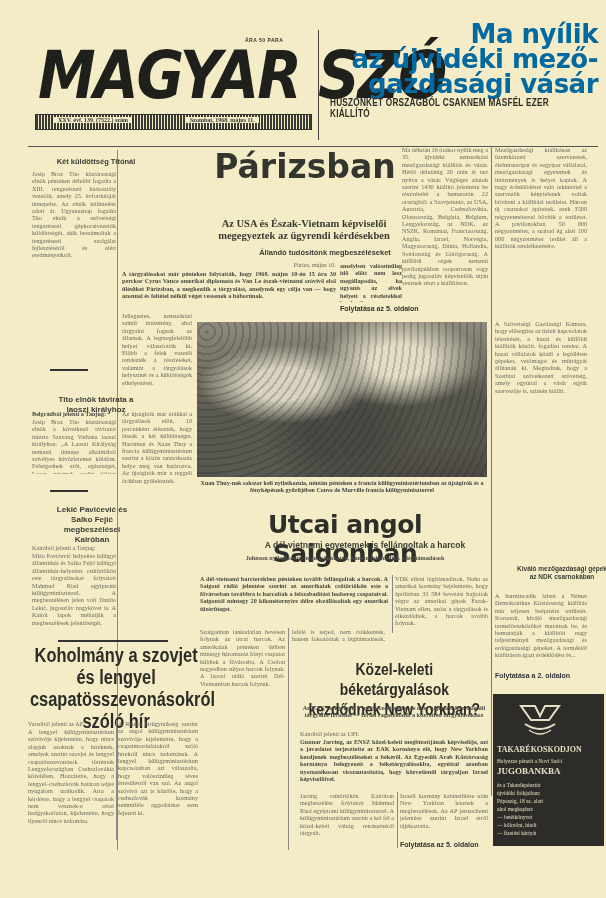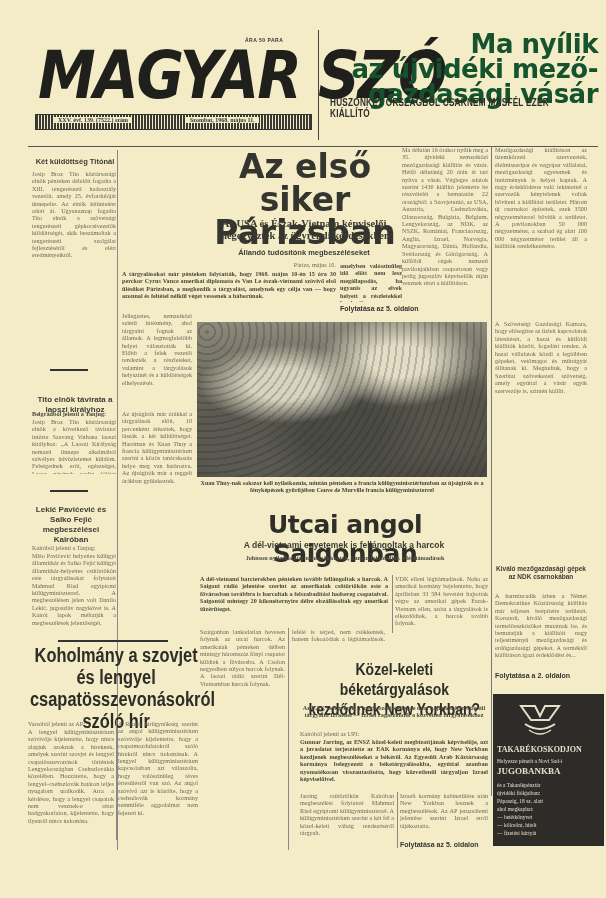--- a/index.html
+++ b/index.html
@@ -6,26 +6,26 @@
   body { width:606px; height:898px; background:#f3ecc6; position:relative; overflow:hidden; font-family:"DejaVu Serif", serif; color:#2b2a24; }
   .abs { position:absolute; }
   .txt { font-family:"Liberation Serif", serif; font-size:6.2px; line-height:7.4px; color:#6b6a5c; text-align:justify; overflow:hidden; }
   .bold-txt { font-weight:bold; color:#4a4a40; }
   .price { left:245px; top:37px; font-size:5px; font-weight:bold; letter-spacing:0.5px; color:#333; font-family:"Liberation Sans",sans-serif; }
   .mast { left:38px; top:42px; font-family:"DejaVu Sans", sans-serif; font-weight:bold; font-style:italic; font-size:58px; line-height:58px; letter-spacing:-2px; color:#1f1f1c; transform:scaleY(1.15); transform-origin:left top; }
   .dotbar { left:35px; top:114px; width:275px; height:14px; background:repeating-linear-gradient(90deg,#3a3a34 0 2px,#f3ecc6 2px 3px), #3a3a34; border:1px solid #333; }
   .dotbar .lbl { position:absolute; top:2px; background:#f3ecc6; font-size:6px; padding:0 4px; font-family:"Liberation Serif",serif; color:#333; font-weight:bold; }
   .vdiv { width:1px; background:#444; }
   .hdiv { height:1px; background:#555; }
-  .fair-head { left:318px; top:32px; width:280px; font-family:"DejaVu Sans",sans-serif; font-weight:bold; font-size:26px; line-height:25px; color:#14532d; text-align:right; letter-spacing:-0.5px; }
+  .fair-head { left:318px; top:22px; width:280px; font-family:"DejaVu Sans",sans-serif; font-weight:bold; font-size:26px; line-height:25px; color:#0369a1; text-align:right; letter-spacing:-0.5px; }
   .fair-sub { left:330px; top:97px; font-family:"Liberation Sans",sans-serif; font-weight:bold; font-size:8.5px; color:#333; letter-spacing:0.3px; }
   .h-sans-cond { font-family:"Liberation Sans",sans-serif; font-weight:bold; color:#2d2d28; transform:scaleX(0.82); transform-origin:left top; }
   .main-head { left:200px; top:150px; width:210px; text-align:center; font-family:"DejaVu Sans",sans-serif; font-weight:bold; font-size:33px; line-height:33px; color:#35352f; }
   .main-sub { left:196px; top:218px; width:216px; text-align:center; font-family:"Liberation Serif",serif; font-weight:bold; font-size:10.5px; line-height:12px; color:#3a3a33; }
-  .kicker { font-family:"Liberation Sans",sans-serif; font-weight:bold; font-size:7.5px; color:#3d3d36; }
+  .kicker { font-family:"Liberation Sans",sans-serif; font-weight:bold; font-size:7.5px; color:#3d3d36;margin-left:21px; }
   .photo { left:197px; top:322px; width:290px; height:155px; background:
      radial-gradient(ellipse at 30% 40%, #d9d4bf 0 12%, transparent 30%),
      radial-gradient(ellipse at 70% 25%, #e3ddc6 0 10%, transparent 28%),
      radial-gradient(ellipse at 50% 70%, #4a4a44 0 18%, transparent 40%),
      radial-gradient(ellipse at 20% 80%, #5a5a52 0 15%, transparent 35%),
      radial-gradient(ellipse at 85% 60%, #55554c 0 14%, transparent 33%),
      linear-gradient(180deg,#8e8b7d 0%,#6b685d 40%,#4c4a43 100%); }
   .photo .dots { position:absolute; inset:0; background:repeating-radial-gradient(circle at 10px 10px, rgba(30,30,28,.35) 0 2px, transparent 2px 7px); opacity:.6; }
   .caption { left:200px; top:480px; width:284px; font-family:"Liberation Serif",serif; font-weight:bold; font-size:6px; line-height:7px; color:#444; text-align:center; }
   .saigon { left:202px; top:510px; width:286px; text-align:center; font-family:"DejaVu Sans",sans-serif; font-weight:bold; font-size:25px; color:#2f2f2a; letter-spacing:-0.5px; }
@@ -71,21 +71,20 @@
 <div class="abs txt" style="left:32px;top:552px;width:84px;height:86px;">Mišo Pavićević helyettes külügyi államtitkár és Salko Fejić külügyi államtitkár-helyettes csütörtökön este tárgyalásokat folytatott Mahmud Riad egyiptomi külügyminiszterrel. A megbeszélésen jelen volt Danilo Lekić, jugoszláv nagykövet is. A Kairói lapok méltatják a megbeszélések jelentőségét.</div>
 <div class="abs hdiv" style="left:58px;top:640px;width:110px;height:2px;background:#333;"></div>
 
 <div class="abs h-sans-cond" style="left:30px;top:644px;width:210px;text-align:center;font-size:20px;line-height:22px;">Koholmány a szovjet és lengyel csapatösszevonásokról szóló hír</div>
 <div class="abs txt" style="left:28px;top:720px;width:84px;">Varsóból jelenti az AP:</div>
 <div class="abs txt" style="left:28px;top:728px;width:86px;height:112px;">A lengyel külügyminisztérium szóvivője kijelentette, hogy nincs alapjuk azoknak a híreknek, amelyek szerint szovjet és lengyel csapatösszevonások történtek Lengyelországban Csehszlovákia közelében. Hozzátette, hogy a lengyel–csehszlovák határon teljes nyugalom uralkodik. Arra a kérdésre, hogy a lengyel csapatok nem vesznek-e részt hadgyakorlaton, kijelentette, hogy ilyenről nincs tudomása.</div>
 <div class="abs vdiv" style="left:116px;top:720px;height:120px;background:#888;"></div>
 <div class="abs txt" style="left:118px;top:720px;width:80px;height:125px;">A Reuter hírügynökség szerint az angol külügyminisztérium szóvivője kijelentette, hogy a csapatmozdulatokról szóló hírekről nincs tudomásuk. A lengyel külügyminisztérium kapcsolatban azt válaszolta, hogy valószínűleg téves értesülésről van szó. Az angol szóvivő azt is közölte, hogy a csehszlovák kormány semmiféle aggodalmat nem fejezett ki.</div>
 
 <div class="abs main-head">
-  <div>Az első siker</div>
   <div>Párizsban</div>
 </div>
 <div class="abs main-sub">Az USA és Észak-Vietnam képviselői megegyeztek az ügyrendi kérdésekben</div>
 <div class="abs kicker" style="left:196px;top:248px;width:216px;text-align:center;font-size:7.5px;">Állandó tudósítónk megbeszéléseket</div>
 <div class="abs txt" style="left:200px;top:261px;width:136px;text-align:right;">Párizs, május 10.</div>
 <div class="abs txt bold-txt" style="left:122px;top:270px;width:214px;height:36px;">A tárgyalásokat már pénteken folytatták, hogy 1968. május 10-én 15 óra 30 perckor Cyrus Vance amerikai diplomata és Van Le észak-vietnami szóvivő első ülésüket Párizsban, a megkezdik a tárgyalást, amelynek egy célja van — hogy azonnal és feltétel nélkül véget vessenek a háborúnak.</div>
 <div class="abs txt bold-txt" style="left:340px;top:262px;width:62px;height:40px;">amelyben valószínűleg idő előtt nem lesz megállapodás, ha ugyanis az elvek helyett a részletekkel kezdenék.</div>
 <div class="abs folyt" style="left:340px;top:305px;">Folytatása az 5. oldalon</div>
 <div class="abs txt" style="left:122px;top:312px;width:70px;height:95px;">Jellegzetes, nemzetközi szintű intézmény, ahol tárgyalni fognak az államok. A legmegfelelőbb helyet választották ki. Előbb a felek vezetői rendezték a részleteket, valamint a tárgyalások helyszínét és a küldöttségek elhelyezését.</div>
 <div class="abs txt" style="left:122px;top:410px;width:70px;height:100px;">Az újságírók már órákkal a tárgyalások előtt, 10 percenként érkeztek, hogy lássák a két küldöttséget. Harriman és Xuan Thuy a francia külügyminisztérium szerint a közös tanácskozás helye meg van határozva. Az újságírók már a reggeli órákban gyülekeztek.</div>

